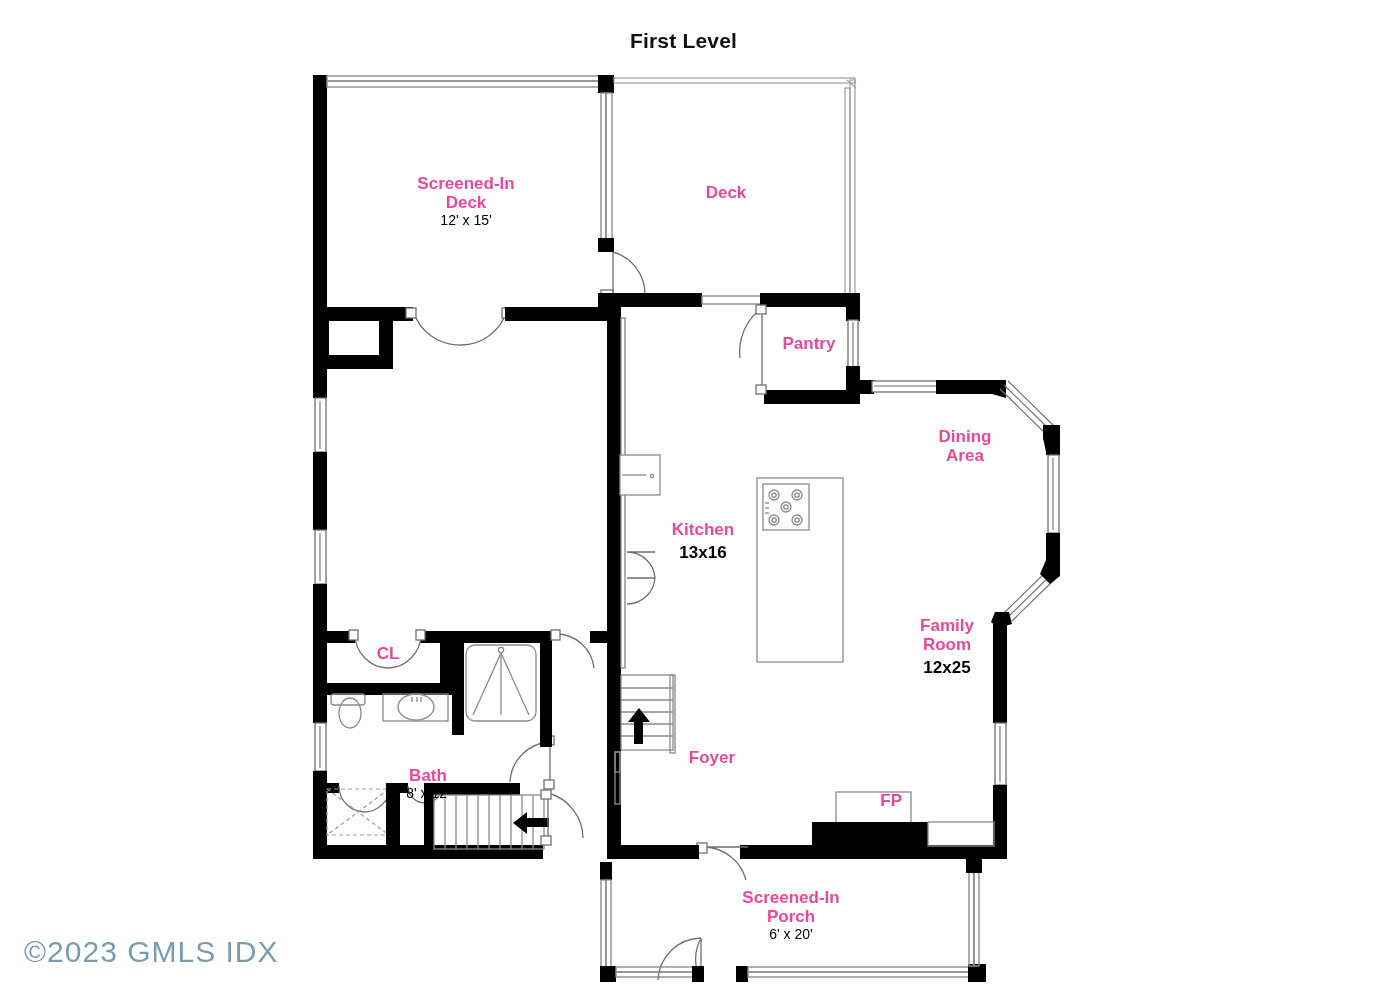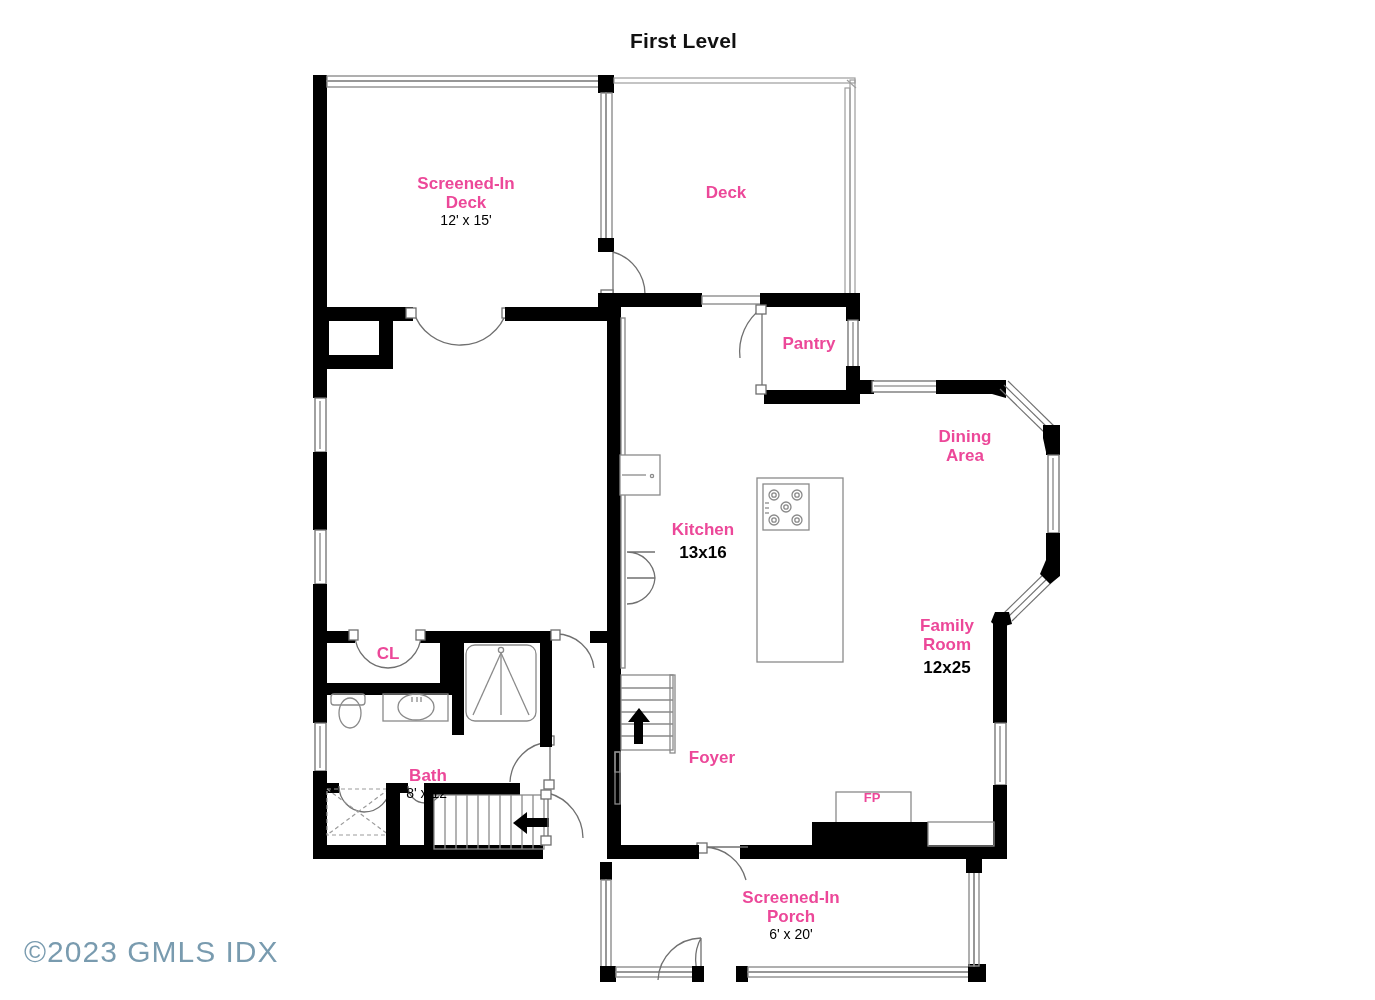--- a/index.html
+++ b/index.html
@@ -59,21 +59,21 @@
     position: absolute;
     text-align: center;
     line-height: 1.12;
     white-space: nowrap;
   }
   .rname {
     font-size: 17px;
     font-weight: bold;
     color: #ec4899;
   }
-  .rname.small { font-size: 13px; }
+  .rname.small { font-size: 17px; text-align: right; }
   .rdim {
     font-size: 14px;
     font-weight: normal;
     color: #000;
     margin-top: 1px;
   }
   .rdim.b { font-weight: bold; font-size: 17px; margin-top: 4px; }
 </style>
 </head>
 <body>

